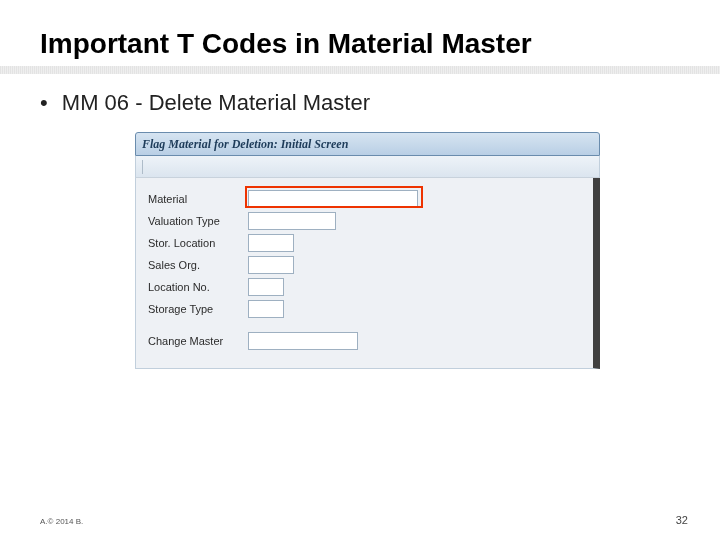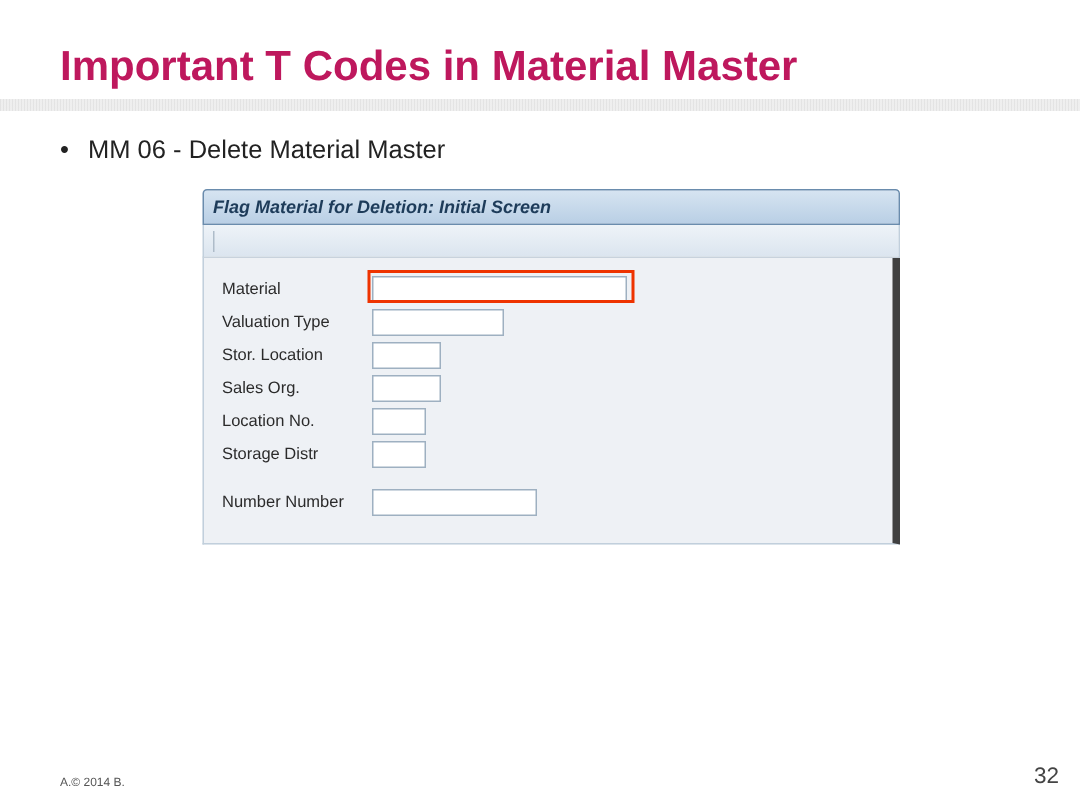--- a/index.html
+++ b/index.html
@@ -5,34 +5,34 @@
   * { box-sizing: border-box; margin: 0; padding: 0; }
   body {
     width: 720px;
     height: 540px;
     background: #fff;
     font-family: Arial, sans-serif;
     position: relative;
     overflow: hidden;
   }
   .slide-title {
-    color: #be185d;
+    color: #000000;
     font-size: 28px;
     font-weight: bold;
     padding: 28px 0 6px 40px;
   }
   .divider-pattern {
     width: 100%;
     height: 8px;
     background: repeating-linear-gradient(90deg,#b0b0b0 0,#b0b0b0 1px,#d0d0d0 1px,#d0d0d0 2px);
     opacity: .35;
     margin-bottom: 16px;
   }
   .bullet-line {
-    font-size: 17px;
+    font-size: 22px;
     color: #222;
     padding-left: 40px;
     margin-bottom: 16px;
   }
   .bullet-line .bullet { margin-right: 8px; }
   .sap-wrap {
     margin-left: 135px;
     width: 465px;
   }
   .sap-titlebar {
@@ -40,36 +40,37 @@
     background: linear-gradient(#d6e4f1,#b9cfe5);
     border: 1px solid #6a8cad;
     border-radius: 3px 3px 0 0;
     display: flex;
     align-items: center;
     padding: 0 6px;
     font-style: italic;
     font-weight: bold;
     font-size: 12px;
     color: #1e3c5a;
+    font-family: Liberation Serif, serif;
   }
   .sap-toolbar {
     height: 22px;
     background: linear-gradient(#eef3f8,#dbe5ef);
     border-left: 1px solid #c1cfdc;
     border-right: 1px solid #c1cfdc;
     border-bottom: 1px solid #c8d2dc;
     display:flex; align-items:center;
   }
   .sap-toolbar .tb-sep{
     width:1px;height:14px;background:#aebcc9;margin:0 6px;
   }
   .sap-body {
     background: #eef1f5;
     border-left: 1px solid #c1cfdc;
-    border-right: 5px solid #404040;
+    border-right: 7px solid #404040;
     border-bottom: 1px solid #c1cfdc;
     padding: 10px 12px 16px 12px;
   }
   .form-row {
     display: flex;
     align-items: center;
     height: 22px;
   }
   .form-row.sep { margin-bottom: 10px; }
   .form-label {
@@ -101,23 +102,23 @@
   .footer-left {
     position: absolute;
     left: 40px;
     bottom: 14px;
     font-size: 8px;
     color: #555;
     text-align: right;
   }
   .footer-right {
     position: absolute;
-    right: 14px;
+    right: 32px;
     bottom: 14px;
-    font-size: 15px;
+    font-size: 11px;
     color: #444;
   }
 </style>
 </head>
 <body>
 
 <div class="slide-title">Important T Codes in Material Master</div>
 <div class="divider-pattern"></div>
 
 <div class="bullet-line">
@@ -158,26 +159,26 @@
       <input class="form-input sorg" value="" style="">
     </div>
 
 
     <div class="form-row">
       <div class="form-label">Location No.</div>
       <input class="form-input whs" value="" style="">
     </div>
 
     <div class="form-row sep">
-      <div class="form-label">Storage Distr</div>
+      <div class="form-label">Storage Type</div>
       <input class="form-input stype" value="" style="">
     </div>
 
     <div class="form-row">
-      <div class="form-label">Number Number</div>
+      <div class="form-label">Change Master</div>
       <input class="form-input chgno" value="" style="">
     </div>
 
   </div>
 </div>
 
 <div class="footer-left">A.© 2014 B.</div>
 <div class="footer-right">32</div>
 
 </body></html>

